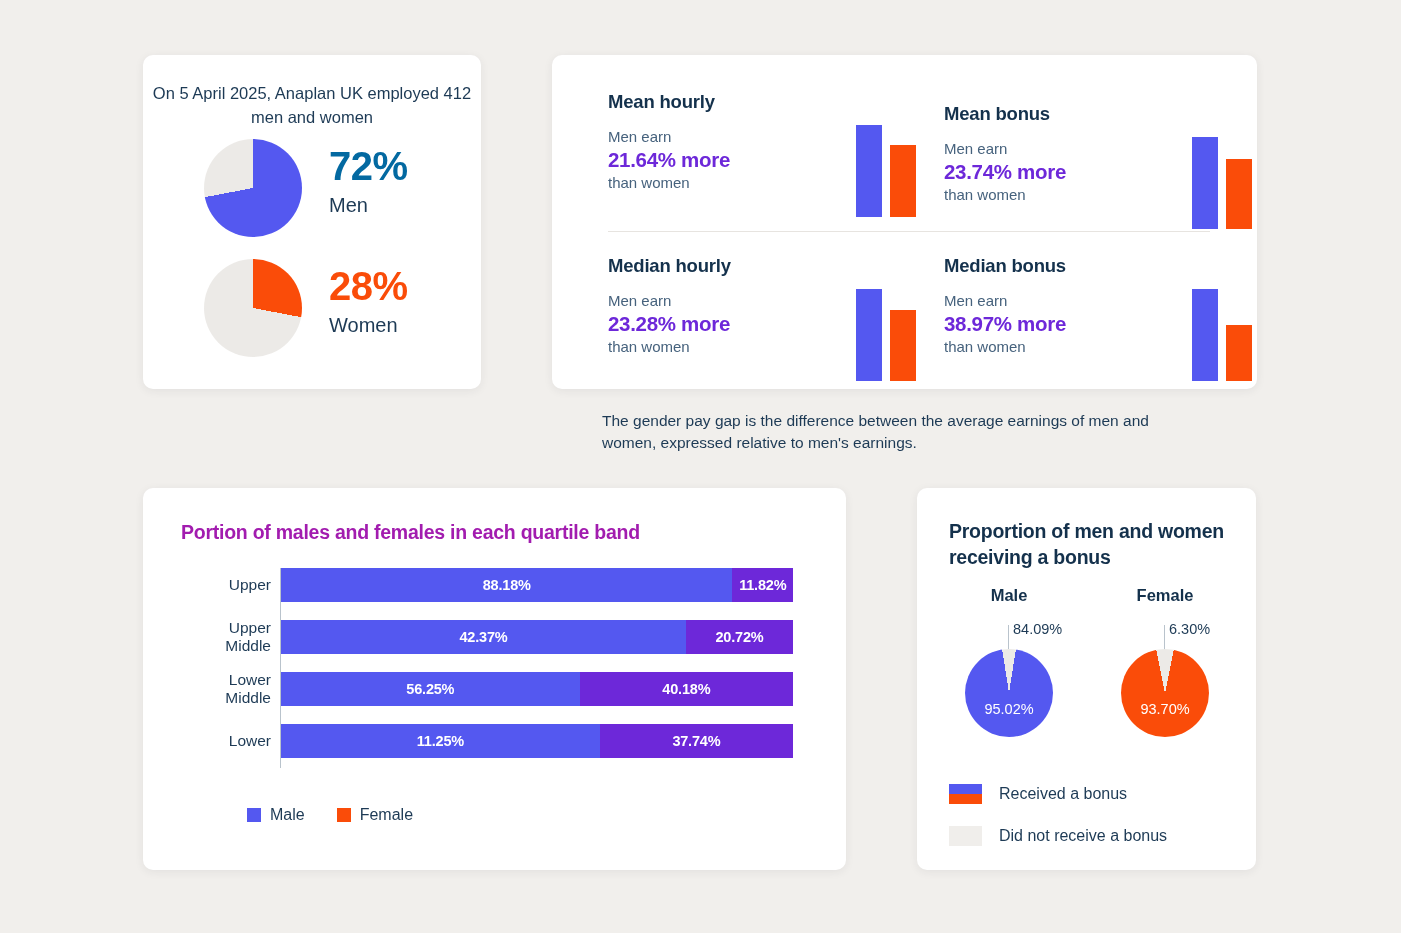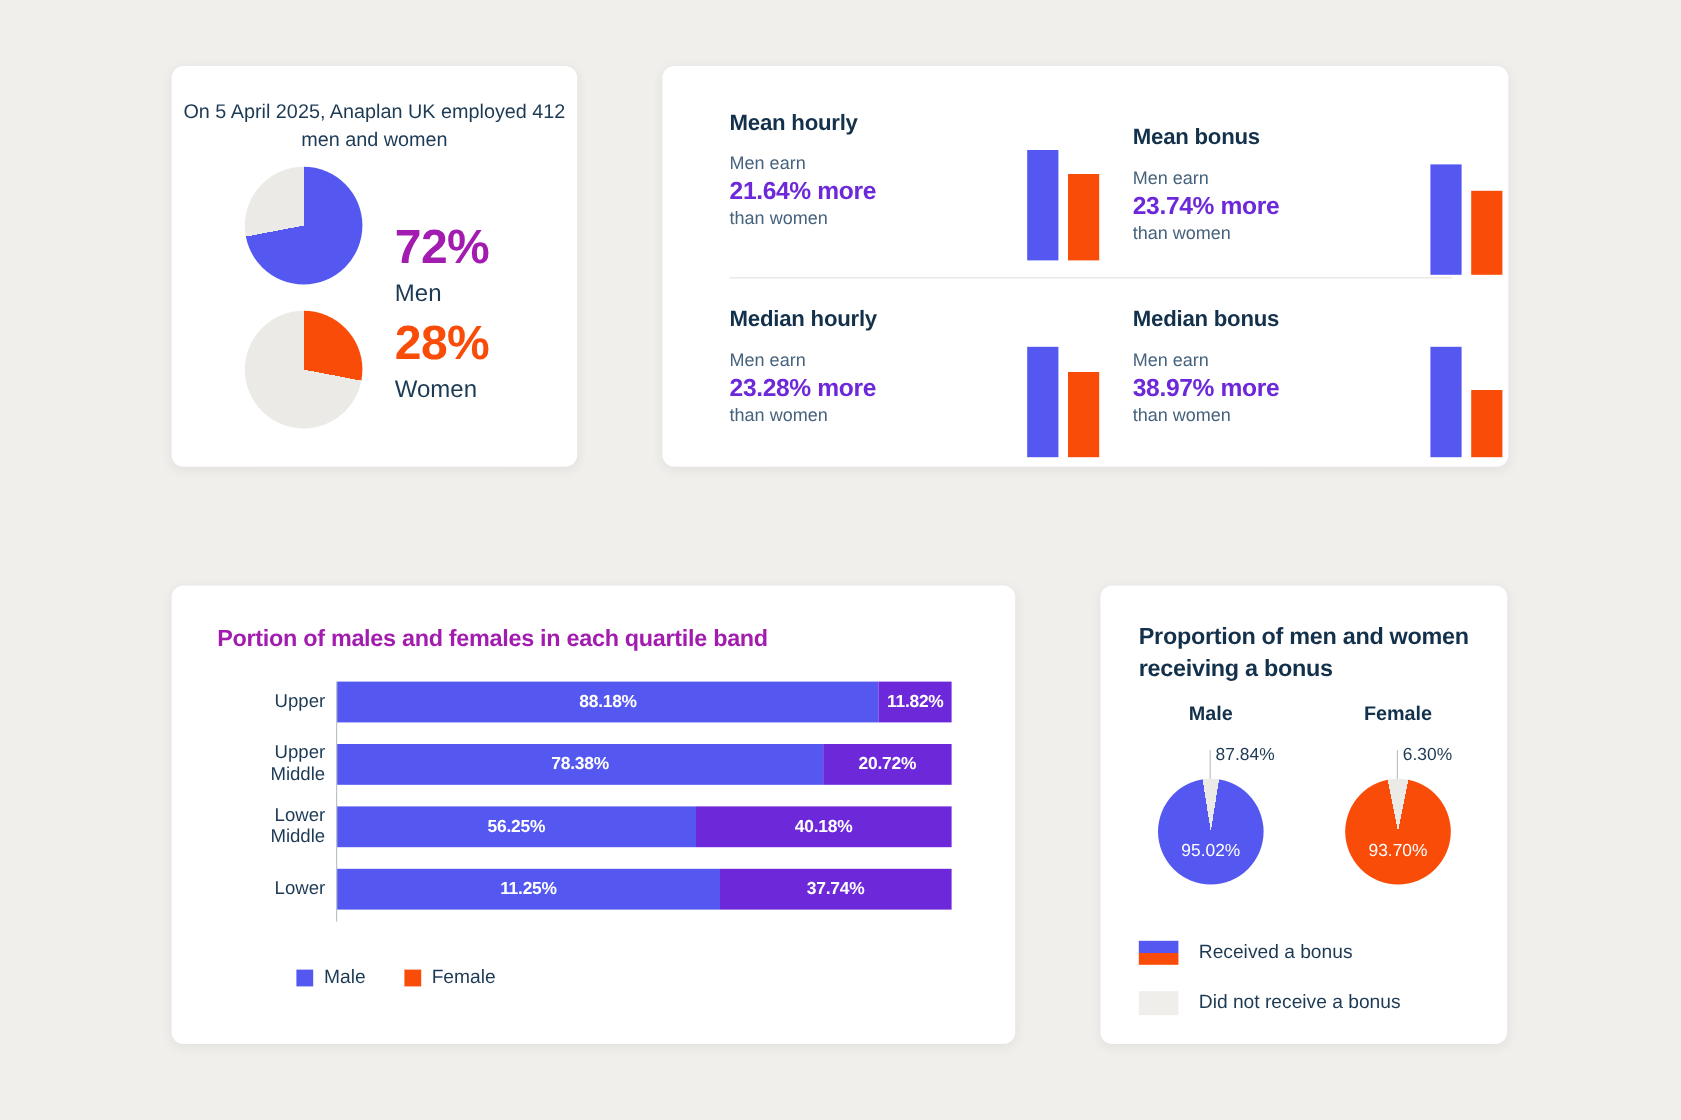--- a/index.html
+++ b/index.html
@@ -24,21 +24,21 @@
     position: absolute; left: 0; top: 26px; width: 100%;
     text-align: center;
     font-size: 16.5px; line-height: 24px; color: #1d3a55;
   }
   .hc-row { position: absolute; left: 0; width: 100%; height: 112px; }
   .hc-row.men   { top: 84px; }
   .hc-row.women { top: 204px; }
   .pie-ring { position: absolute; left: 61px; top: 0; width: 98px; height: 98px; border-radius: 50%; }
   .hc-values { position: absolute; left: 186px; top: 4px; }
   .hc-pct { font-size: 40px; font-weight: 700; letter-spacing: -0.5px; line-height: 46px; }
-  .hc-pct.men   { color: #a21caf; margin-top: 40px; }
+  .hc-pct.men   { color: #0369a1; }
   .hc-pct.women { color: #fa4c09; }
   .hc-label { font-size: 20px; color: #1d3a55; line-height: 28px; margin-top: 2px; }
 
   
   #card-gaps { left: 552px; top: 55px; width: 705px; height: 334px; }
   .gap-cell { position: absolute; width: 330px; height: 132px; }
   .gap-cell.c0 { left: 56px;  top: 36px; }
   .gap-cell.c1 { left: 392px; top: 48px; }
   .gap-cell.c2 { left: 56px;  top: 200px; }
   .gap-cell.c3 { left: 392px; top: 200px; }
@@ -190,20 +190,21 @@
       <div class="gap-sub">Men earn</div>
       <div class="gap-big">38.97% more</div>
       <div class="gap-sub2">than women</div>
       <div class="mini-chart">
         <div class="mini-bar m" style="height: 92px;"></div>
         <div class="mini-bar f" style="height: 56.1476px;"></div>
       </div>
     </div>
   </div>
 
+  <div id="paygap-note">The gender pay gap is the difference between the average earnings of men and women, expressed relative to men's earnings.</div>
 
   <div class="card" id="card-quartiles">
     <div class="q-title">Portion of males and females in each quartile band</div>
     <div id="q-plot">
       <div class="q-axis"></div>
     <div class="q-row" style="top: 0px;">
           <div class="q-label" style="top: 8px;">Upper</div>
           <div class="q-bar-wrap">
             <div class="q-seg m" style="width: 451.482px;">
               <div class="q-val">88.18%</div>
@@ -213,21 +214,21 @@
             </div>
           </div>
         </div>
         <div class="q-row" style="top: 52px;">
           <div class="q-label" style="top: -1px;">
             <div>Upper</div>
             <div>Middle</div>
           </div>
           <div class="q-bar-wrap">
             <div class="q-seg m" style="width: 404.95px;">
-              <div class="q-val">78.38%</div>
+              <div class="q-val">42.37%</div>
             </div>
             <div class="q-seg f" style="width: 107.05px;">
               <div class="q-val">20.72%</div>
             </div>
           </div>
         </div>
         <div class="q-row" style="top: 104px;">
           <div class="q-label" style="top: -1px;">
             <div>Lower</div>
             <div>Middle</div>
@@ -265,21 +266,21 @@
       </div>
   </div>
 
   <div class="card" id="card-bonus">
     <div class="b-title">Proportion of men and women receiving a bonus</div>
 
     <div class="b-group male">
       <div class="b-head">Male</div>
       <div class="b-pie-area">
         <div class="b-leader"></div>
-        <div class="b-small-lbl">87.84%</div>
+        <div class="b-small-lbl">84.09%</div>
         <div class="b-pie" id="pie-bonus-male" style="background: conic-gradient(rgb(236, 234, 231) 0deg, rgb(236, 234, 231) 8.964deg, rgb(84, 88, 240) 8.964deg, rgb(84, 88, 240) 351.036deg, rgb(236, 234, 231) 351.036deg, rgb(236, 234, 231) 360deg);"></div>
         <div class="b-main-lbl">95.02%</div>
       </div>
     </div>
 
     <div class="b-group female">
       <div class="b-head">Female</div>
       <div class="b-pie-area">
         <div class="b-leader"></div>
         <div class="b-small-lbl">6.30%</div>

